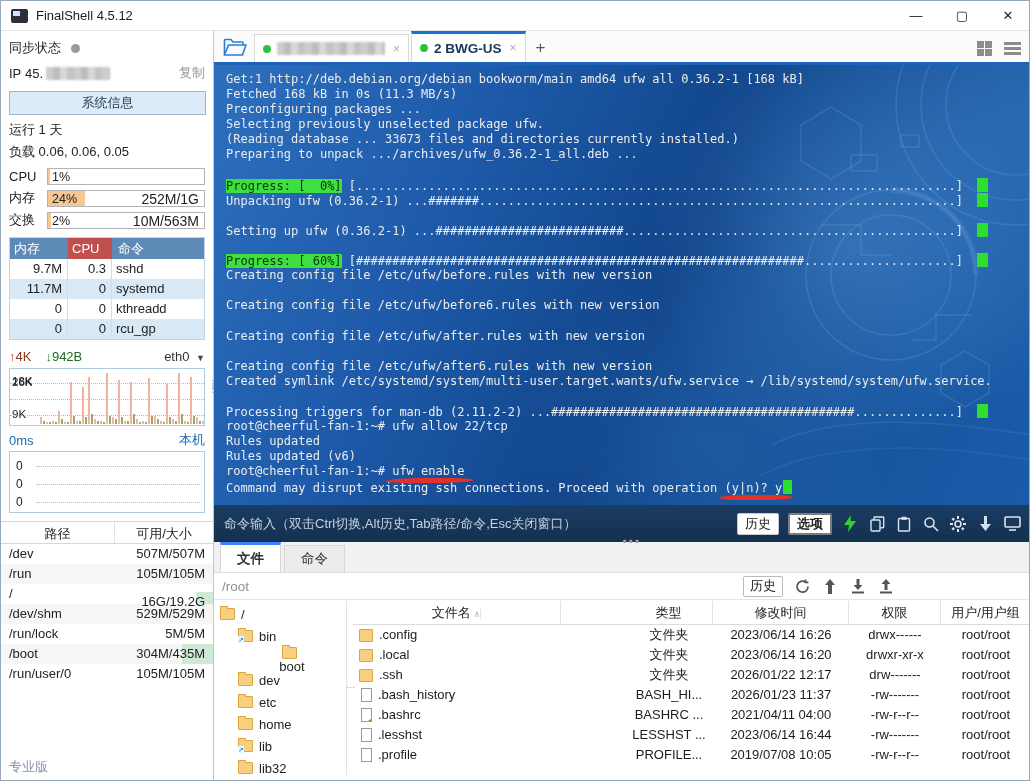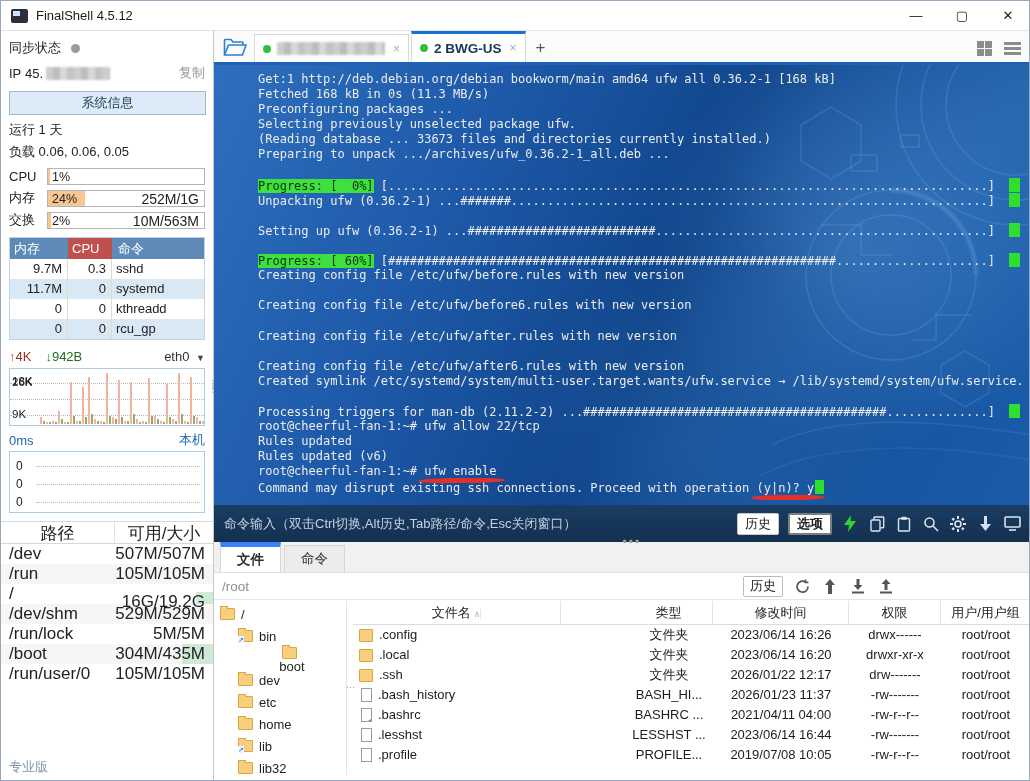--- a/index.html
+++ b/index.html
@@ -64,21 +64,21 @@
 
   
   .ping-labels{display:flex;height:20px;margin:4px 8px 0 8px;font-size:13px;align-items:center;}
   .ping-ms{color:#1a6ab5;}
   .ping-host{margin-left:auto;color:#1a6ab5;}
   .pingchart{position:relative;margin:1px 8px 0 8px;height:62px;border:1px solid #aecbe4;background:#fff;}
   .ping-ytick{position:absolute;left:6px;font-size:12px;color:#222;transform:translateY(-7px);}
   .pingline{position:absolute;left:26px;right:4px;border-top:1px dotted #b9b9b9;}
 
   
-  .mtable{margin:8px 0 0 0;font-size:17px;}
+  .mtable{margin:8px 0 0 0;font-size:13px;}
   .mhead{display:flex;height:23px;line-height:23px;border-top:1px solid #d8d8d8;border-bottom:1px solid #d8d8d8;color:#222;}
   .m1{width:114px;border-right:1px solid #e2e2e2;}
   .m2{flex:1;}
   .mhead .m1,.mhead .m2{text-align:center;}
   .mrow{display:flex;height:20px;line-height:20px;}
   .mrow:nth-child(odd){background:#fff;}
   .mrow:nth-child(even){background:#f6f6f6;}
   .mrow .m1{padding-left:8px;border-right:none;}
   .mrow .m2{text-align:right;padding-right:8px;}
   .edition{position:absolute;left:8px;bottom:6px;color:#8593a8;font-size:13px;}
@@ -104,41 +104,41 @@
   
   .terminal{position:relative;height:440px;overflow:hidden;
     background-image:
       radial-gradient(circle at 78% 42%, rgba(110,175,240,.30), rgba(0,0,0,0) 30%),
       radial-gradient(circle at 97% 12%, rgba(90,160,230,.28), rgba(0,0,0,0) 34%),
       radial-gradient(circle at 60% 85%, rgba(70,140,210,.22), rgba(0,0,0,0) 30%),
       linear-gradient(115deg,#2d6fbe 0%,#1d59a8 30%,#104489 55%,#16549e 80%,#1a5ca9 100%);
     color:#ececec;}
   .term-decor{position:absolute;right:0;top:0;width:560px;height:440px;opacity:.45;pointer-events:none;}
   .term-pad{position:absolute;left:12px;top:7px;right:4px;bottom:0;font-family:"DejaVu Sans Mono","Liberation Mono",monospace;font-size:12px;line-height:15.1px;white-space:pre;}
-  .tline{height:15.1px;overflow:visible;margin-left:32px;}
+  .tline{height:15.1px;overflow:visible;}
   .seg-pg{background:#3fdf3f;color:#06350a;}
   .seg-ru{position:relative;}
   .seg-ru::after{content:'';position:absolute;left:-6px;right:-10px;bottom:-5px;height:5px;background:#e0312a;border-radius:50% / 70%;transform:rotate(-.5deg);}
   .seg-eb{display:inline-block;width:11px;height:14px;background:#2fdf2f;margin-left:14px;vertical-align:-2px;}
   .seg-cur{display:inline-block;width:9px;height:14px;background:#2fdf2f;margin-left:1px;vertical-align:-2px;}
 
   
   .cmdbar{height:37px;background:linear-gradient(#1b3d63,#13304f);display:flex;align-items:center;padding:0 10px;}
   .cmd-placeholder{color:#c7d2e0;font-size:13px;}
   .cmd-right{margin-left:auto;display:flex;align-items:center;gap:9px;}
   .cmd-btn{background:#fff;border:1px solid #c9c9c9;border-radius:2px;height:22px;padding:0 7px;font-size:13px;color:#222;display:flex;align-items:center;cursor:pointer;}
   .cmd-btn.opt{border:2px solid #7d7d7d;font-weight:bold;}
   .cicon{width:18px;height:18px;display:flex;align-items:center;justify-content:center;cursor:pointer;}
 
   
   .filepanel{height:233px;background:#fff;position:relative;}
   .fp-handle{position:absolute;top:-2px;left:50%;color:#9a9a9a;font-size:12px;letter-spacing:2px;line-height:4px;}
   .ftabs{height:31px;background:#f1f1f1;display:flex;align-items:flex-end;border-bottom:1px solid #e0e0e0;padding-left:6px;}
   .ftab{height:27px;padding:0 16px;display:flex;align-items:center;font-size:13.5px;color:#333;border:1px solid #d6d6d6;border-bottom:none;background:#ececec;cursor:pointer;margin-right:3px;}
-  .ftab.active{background:#fff;border-top:5px solid #3b82f6;height:30px;font-weight:bold;}
+  .ftab.active{background:#fff;border-top:3px solid #3b82f6;height:30px;font-weight:bold;}
   .pathrow{height:27px;display:flex;align-items:center;padding:0 8px;border-bottom:1px solid #e6e6e6;}
   .path-text{color:#8f8f8f;font-size:13.5px;}
   .path-right{margin-left:auto;display:flex;align-items:center;gap:10px;margin-right:128px;}
   .mini-btn{background:#fff;border:1px solid #bbb;border-radius:2px;height:21px;padding:0 6px;font-size:13px;color:#222;cursor:pointer;display:flex;align-items:center;}
   .picon{width:18px;height:18px;display:flex;align-items:center;justify-content:center;color:#555;cursor:pointer;font-size:15px;}
 
   .fp-body{position:absolute;left:0;top:59px;right:0;bottom:0;display:flex;overflow:hidden;}
   .tree{width:132px;overflow:hidden;padding-top:2px;}
   .titem{height:22px;display:flex;align-items:center;font-size:13px;color:#222;cursor:pointer;}
   .fold{position:relative;width:15px;height:12px;background:#f8cf7e;border:1px solid #dca73f;border-radius:1px;margin-right:6px;flex:none;}

